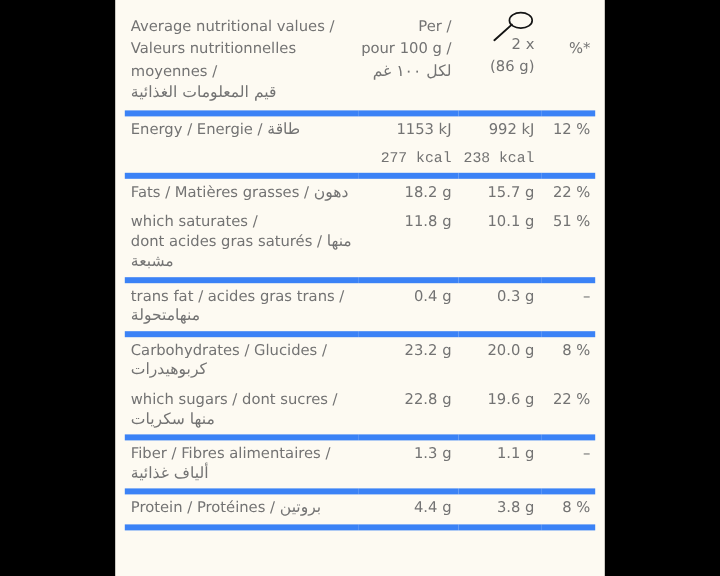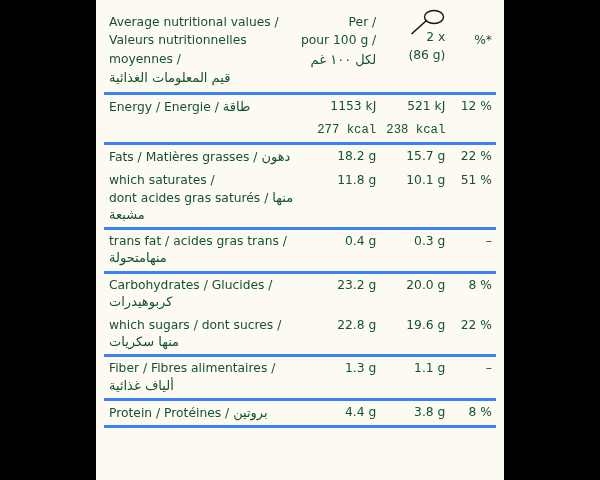--- a/index.html
+++ b/index.html
@@ -20,30 +20,30 @@
     width: 408px;
     height: 480px;
     background: #fdfaf2;
   }
   table.nutri {
     position: absolute;
     left: 8px;
     top: 10px;
     width: 392px;
     border-collapse: collapse;
-    color: #14532d;
+    color: #737373;
     font-size: 12.3px;
     line-height: 1.32;
   }
   table.nutri td {
     padding: 3px 2px 4px 2px;
     vertical-align: top;
   }
   .rule-top td {
-    border-top: 3px solid #3b82f6;
+    border-top: 5px solid #3b82f6;
   }
   .c-label {
     width: 232px;
     text-align: left;
     padding-left: 5px !important;
   }
   .c-per100 {
     width: 72px;
     text-align: right;
     padding-right: 6px !important;
@@ -130,21 +130,21 @@
         </td>
         <td class="c-pct">%*</td>
       </tr>
 
       <tr class="rule-top">
         <td class="c-label">
           <span>Energy / Energie /</span>
           <span class="ar">طاقة</span>
         </td>
         <td class="c-per100">1153 kJ</td>
-        <td class="c-portion">521 kJ</td>
+        <td class="c-portion">992 kJ</td>
         <td class="c-pct">12 %</td>
       </tr>
       <tr class="energy-sub">
         <td class="c-label"></td>
         <td class="c-per100">277 kcal</td>
         <td class="c-portion">238 kcal</td>
         <td class="c-pct"></td>
       </tr>
 
       <tr class="rule-top">

